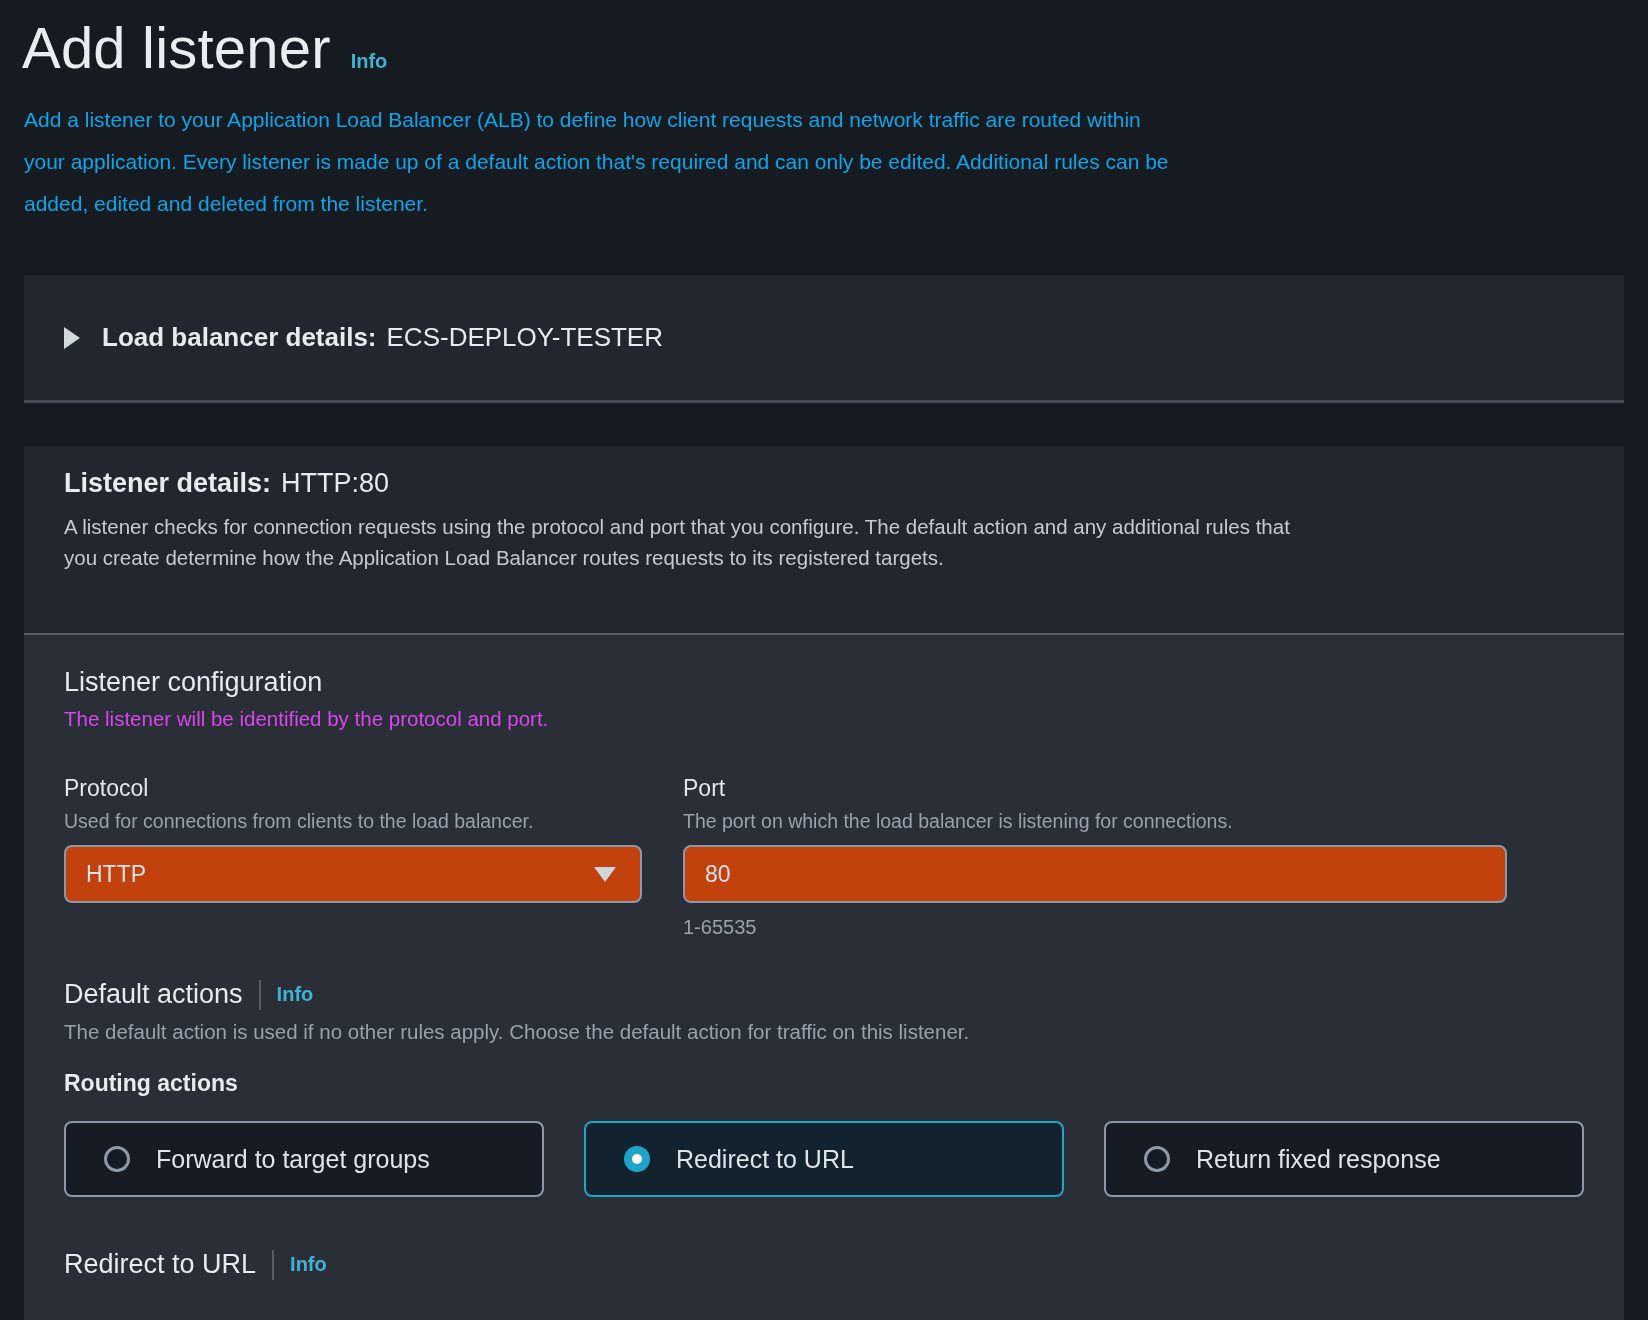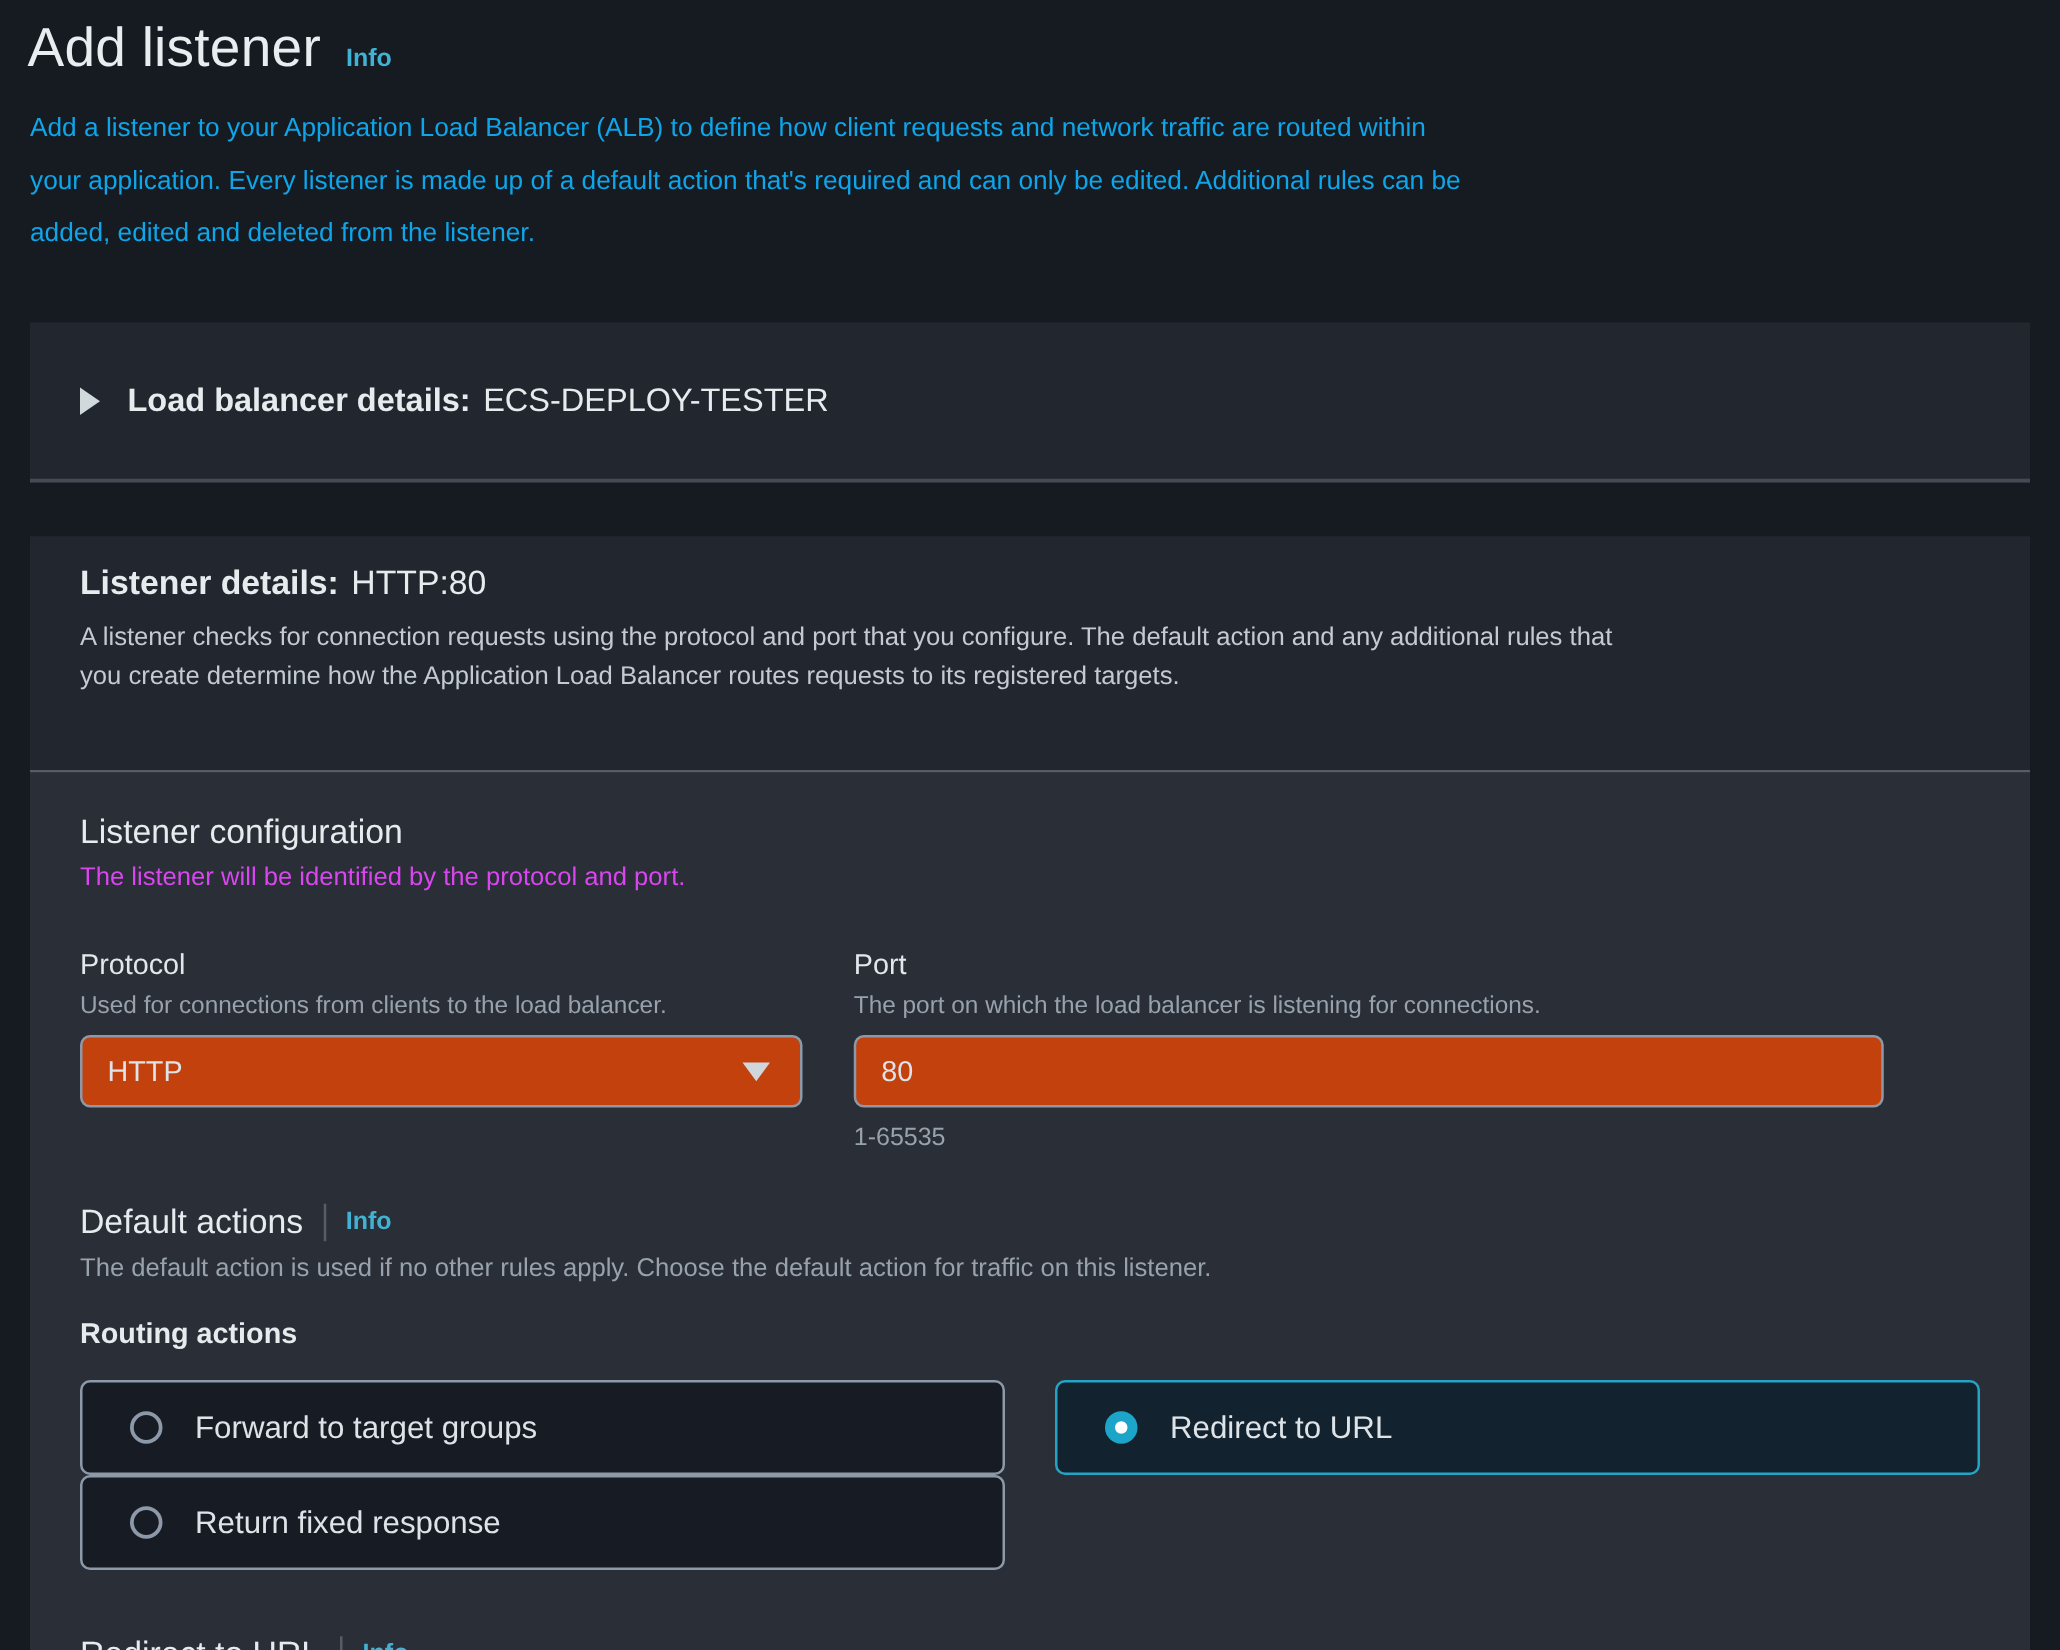--- a/index.html
+++ b/index.html
@@ -6,21 +6,21 @@
   html,body { width:1648px; height:1320px; overflow:hidden; }
   body {
     background:#161a21;
     font-family:"Liberation Sans", sans-serif;
     color:#e4e9ec;
   }
   .page { padding:0 24px; }
 
   
   .title-row { display:flex; align-items:baseline; gap:20px; padding-top:14px; margin-left:-2px; }
-  .page-title { font-size:44px; font-weight:400; color:#e8edf0; letter-spacing:0.2px; }
+  .page-title { font-size:58px; font-weight:400; color:#e8edf0; letter-spacing:0.2px; }
   .info-link { font-size:20px; font-weight:700; color:#41b2d3; cursor:pointer; }
   .intro { margin-top:18px; font-size:21px; line-height:42px; color:#0ea5e9; }
   .intro span { display:block; }
 
   
   .lb-panel {
     margin-top:50px; height:128px; background:#22262f;
     border-bottom:3px solid #454b54;
     display:flex; align-items:center; gap:22px; padding:0 40px;
     cursor:pointer;
@@ -52,21 +52,21 @@
   .chevron { width:0; height:0; border-left:11px solid transparent; border-right:11px solid transparent; border-top:15px solid #cfd6dc; margin-right:4px; }
   input.control { width:100%; outline:none; }
   .constraint { margin-top:13px; font-size:20px; color:#98a2ac; }
 
   
   .heading-row { display:flex; align-items:center; gap:16px; margin-top:40px; }
   .vdivider { width:2px; height:30px; background:#565d65; }
   .da-desc { margin-top:10px; font-size:20.5px; color:#98a2ac; }
   .routing-label { margin-top:26px; font-size:23px; font-weight:700; color:#e6ebee; }
 
-  .tiles { margin-top:24px; display:grid; grid-template-columns:repeat(2,1fr); column-gap:40px; }
+  .tiles { margin-top:24px; display:grid; grid-template-columns:repeat(3,1fr); column-gap:40px; }
   .tile {
     height:76px; background:#171b24; border:2px solid #8d99a8; border-radius:8px;
     display:flex; align-items:center; gap:26px; padding-left:38px; cursor:pointer;
     font-size:25px; color:#dde3e7;
   }
   .tile .radio { width:26px; height:26px; border-radius:50%; border:3px solid #8d99a8; flex:0 0 auto; position:relative; }
   .tile.selected { background:#13222f; border-color:#23a3c6; }
   .tile.selected .radio { border:none; background:#1da5c9; }
   .tile.selected .radio::after {
     content:""; position:absolute; left:50%; top:50%; width:10px; height:10px;

